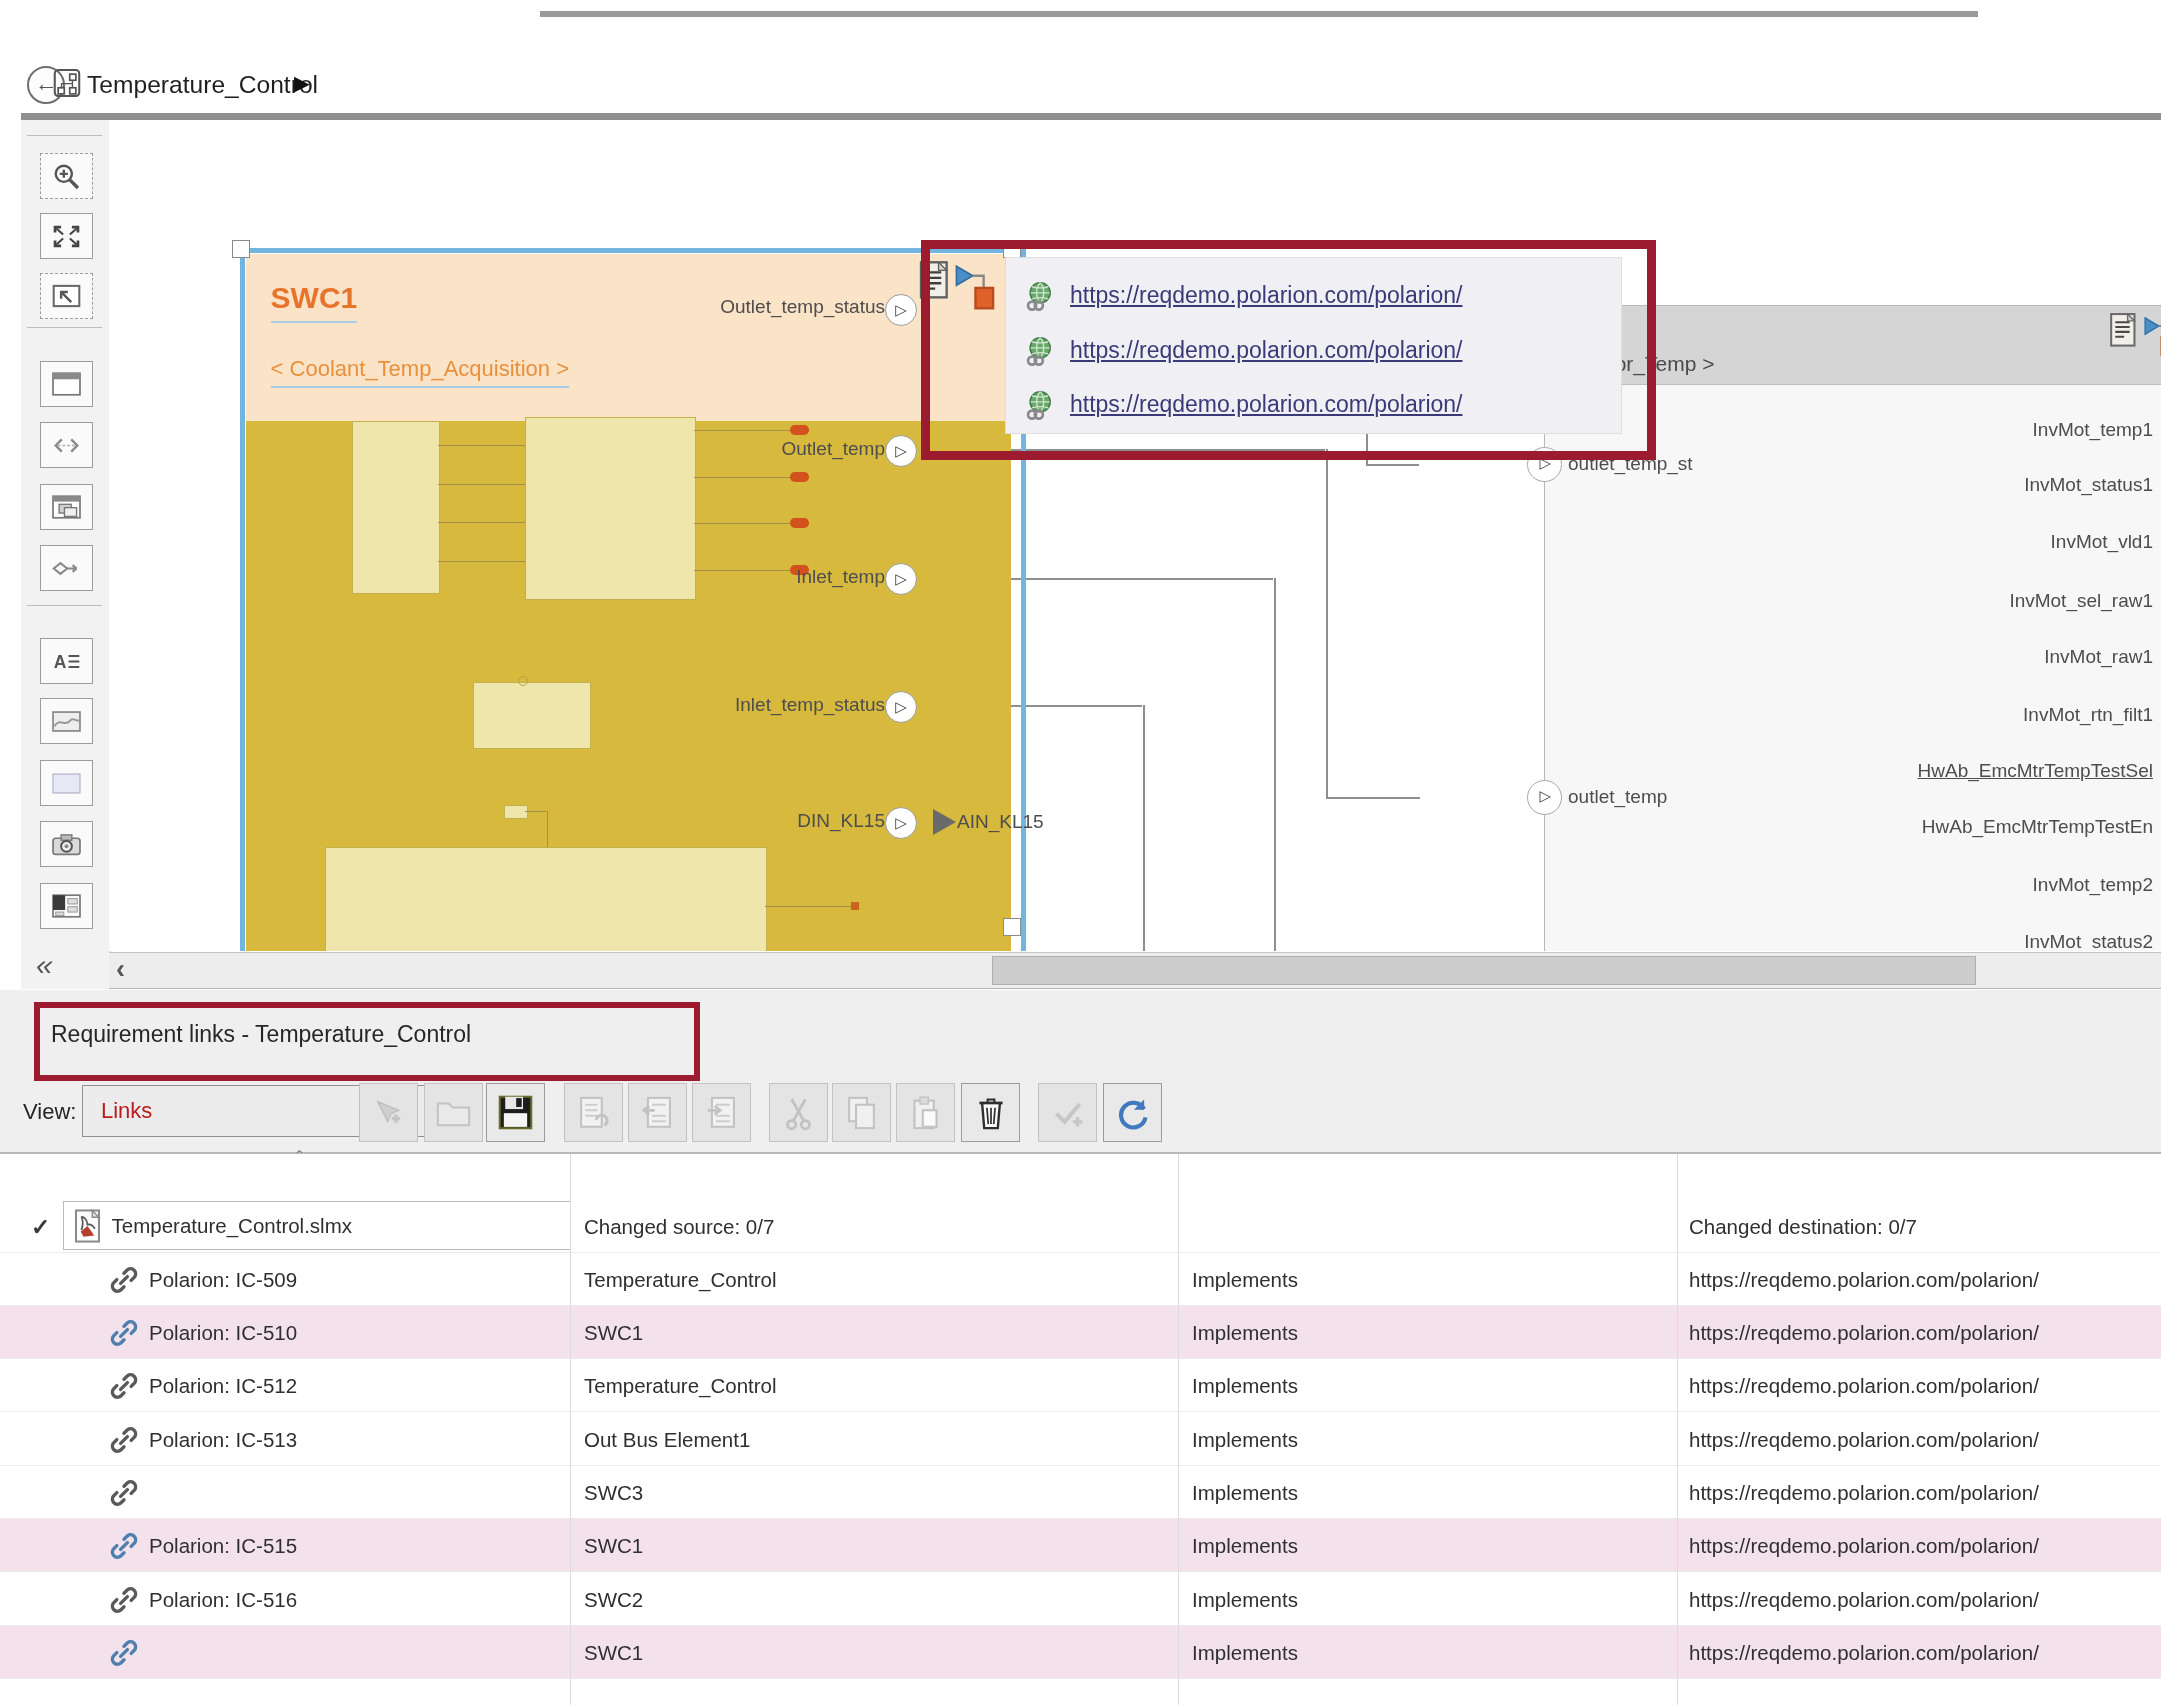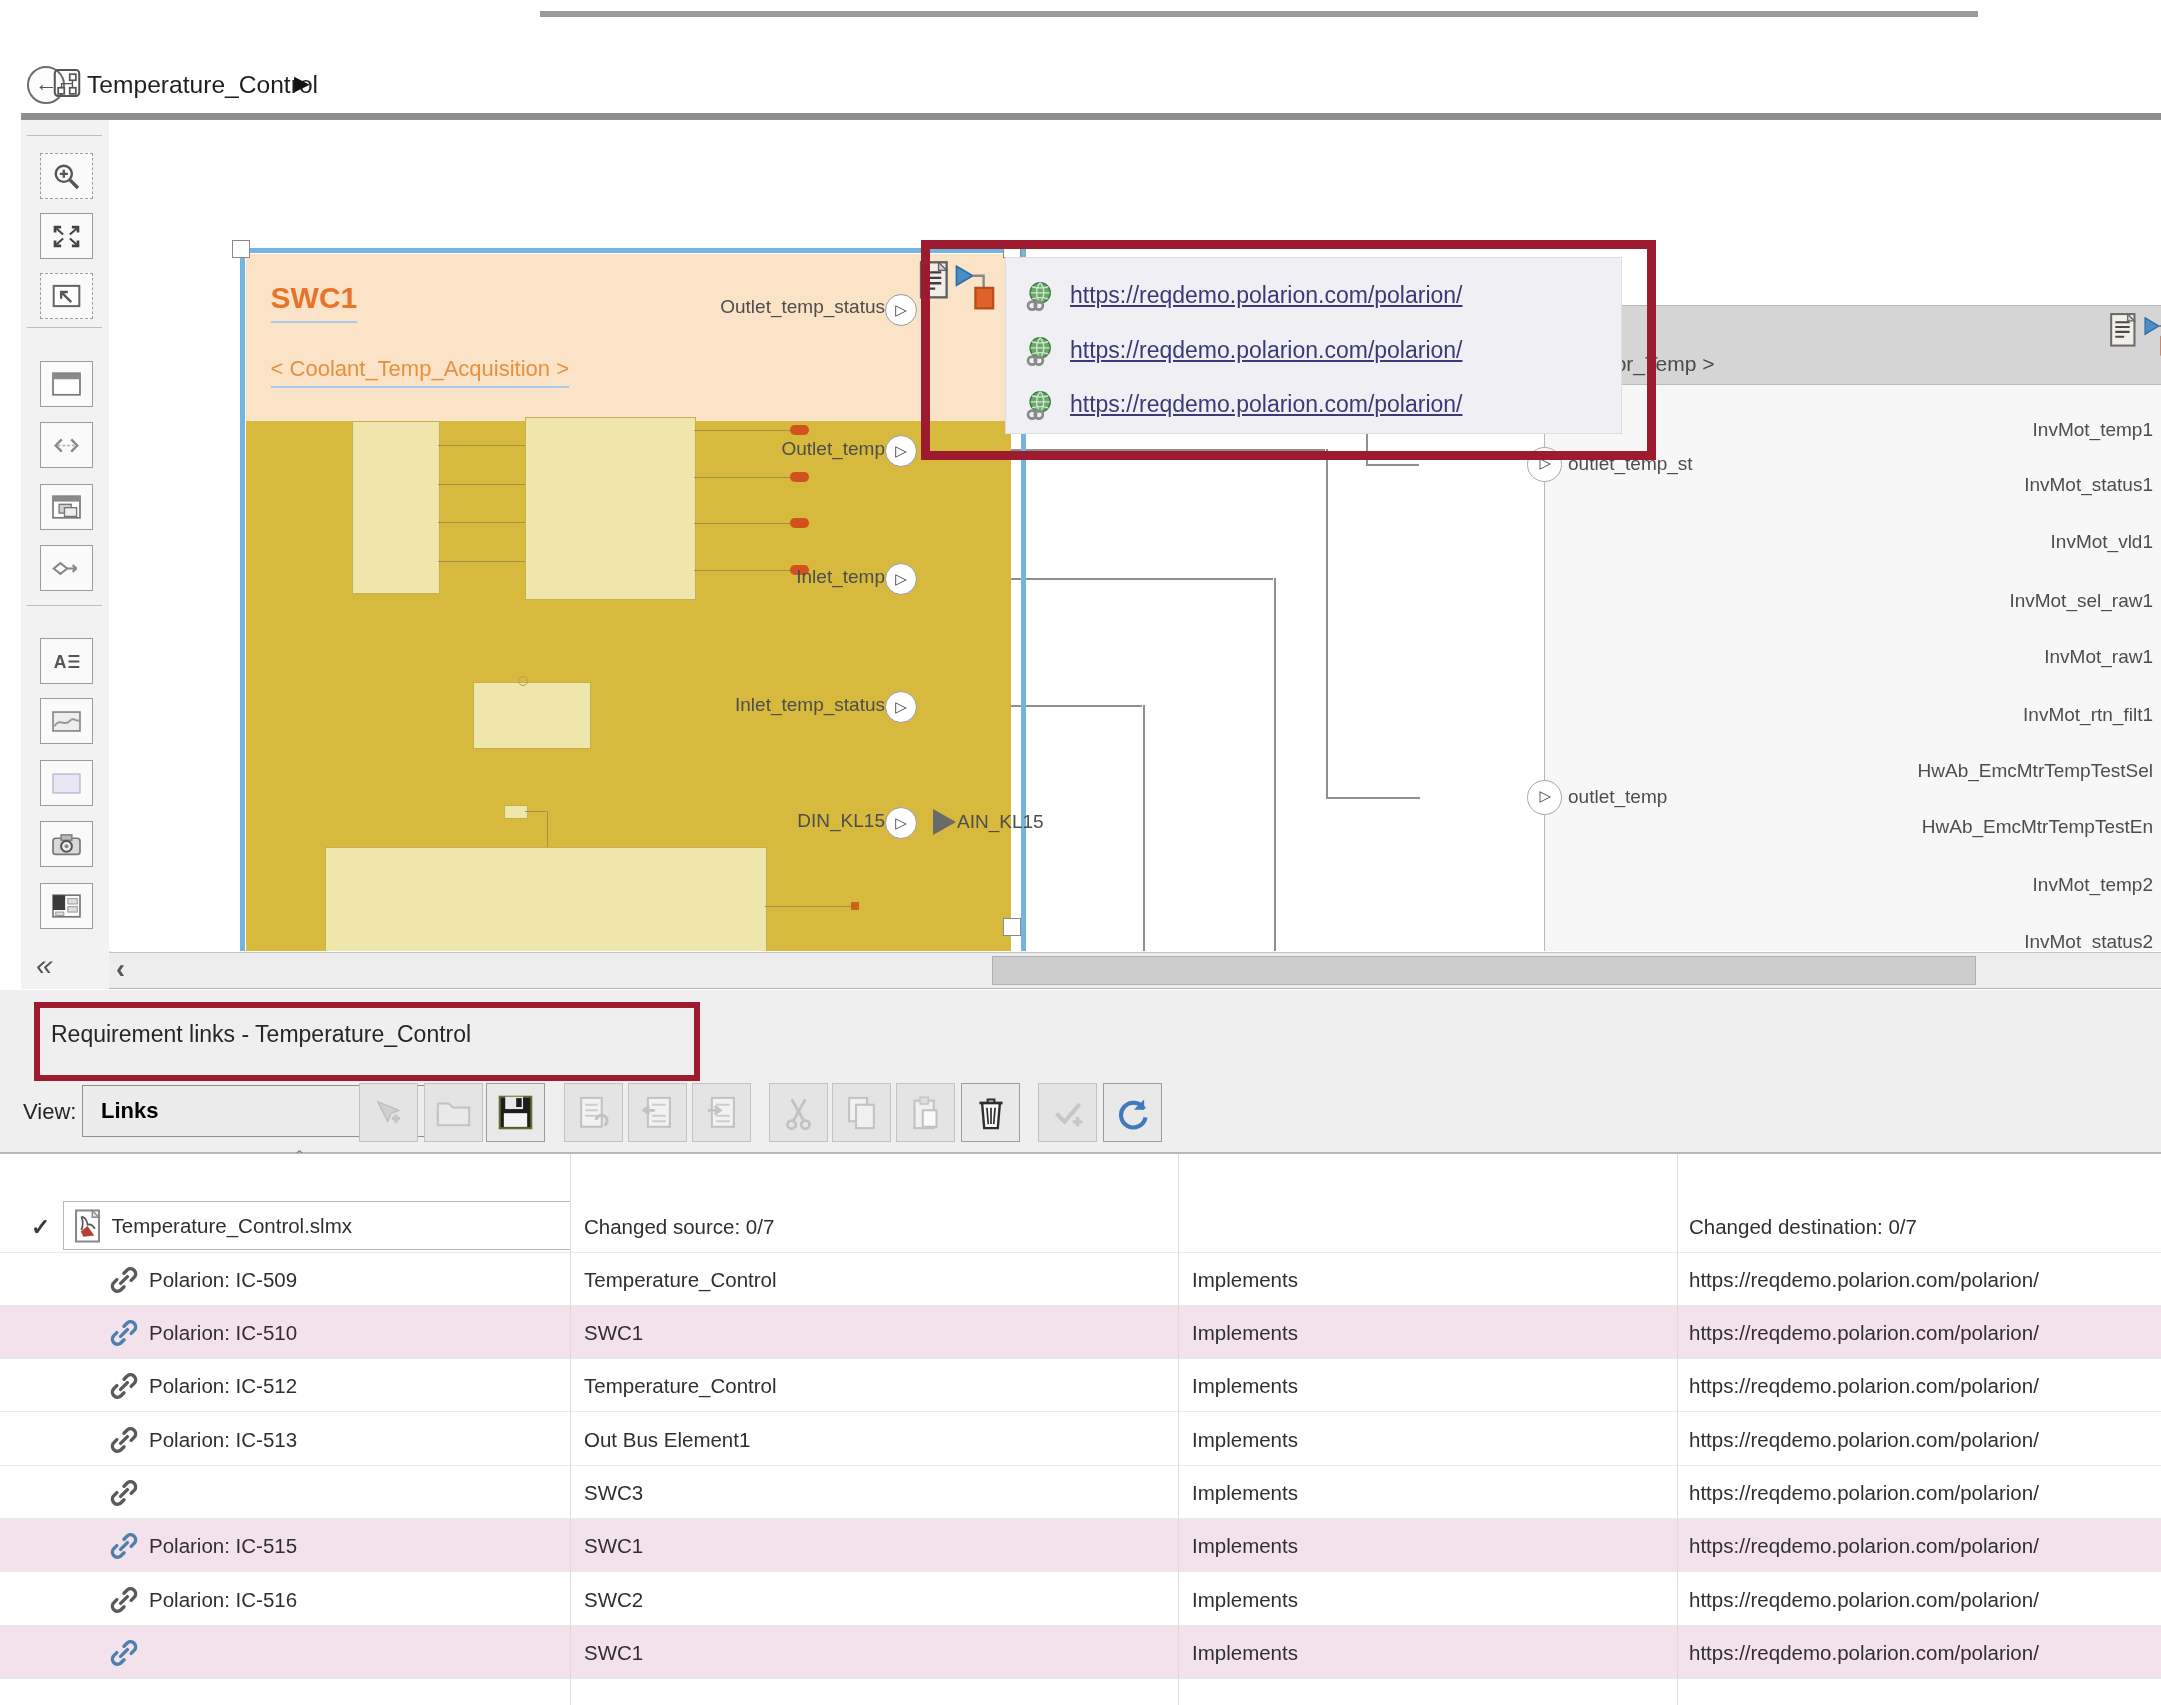--- a/index.html
+++ b/index.html
@@ -58,21 +58,21 @@
   .maroon2{left:34px;top:1002px;width:654px;height:67px;border:6.8px solid #9c1b2e;}
   
   .cscroll{left:109px;top:952px;width:2052px;height:37px;background:#ededed;border-top:1.4px solid #c4c4c4;border-bottom:1.4px solid #b5b5b5;box-sizing:border-box;}
   .cthumb{left:992px;top:956px;width:984px;height:29px;background:#cdcdcd;border:1.4px solid #b0b0b0;box-sizing:border-box;}
   .chev{left:116px;top:954px;font-size:27px;font-weight:bold;color:#555;}
   
   .panel{left:0;top:990px;width:2161px;height:715px;background:#efefef;}
   .ptitle{left:51px;top:1021px;font-size:23px;color:#262626;}
   .viewlabel{left:23px;top:1099px;font-size:22px;color:#262626;}
   .dropdown{left:82px;top:1085px;width:355px;height:52px;background:#ececec;border:1.4px solid #8f8f8f;box-sizing:border-box;
-            font-size:22px;color:#000000;line-height:49px;padding-left:18px;font-weight:bold;}
+            font-size:22px;color:#b91c1c;line-height:49px;padding-left:18px;}
   .dd-arrow{left:400px;top:1103px;width:0;height:0;border-left:9.6px solid transparent;border-right:9.6px solid transparent;border-top:12.3px solid #222;}
   .tbtn{position:absolute;top:1083px;width:59px;height:59px;background:#e4e4e4;border:1.4px solid #c2c2c2;box-sizing:border-box;
         display:flex;align-items:center;justify-content:center;}
   .tbtn.en{background:#e9e9e9;border-color:#9c9c9c;}
   
   .thead-rule{left:0;top:1152px;width:2161px;height:2px;background:#b9b9b9;}
   .tablebg{left:0;top:1154px;width:2161px;height:551px;background:#ffffff;}
   .colhead{position:absolute;top:1163px;font-size:20px;color:#9a9a9a;text-align:center;}
   .sortcaret{left:279px;top:1148px;width:41px;text-align:center;font-size:18px;color:#777;}
   .colline{position:absolute;top:1154px;width:1.4px;height:551px;background:#dcdcdc;}
@@ -250,21 +250,21 @@
     <div class="rportlabel" style="left: 184px; top: 340px;">InvMot_raw1</div>
 
   </div>
 
   <div>
     <div class="rportlabel" style="left: 184px; top: 398px;">InvMot_rtn_filt1</div>
 
   </div>
 
   <div>
-    <div class="rportlabel" style="left: 184px; top: 454px;">HwAb_EmcMtrTempTestSel</div>
+    <div class="rportlabel" style="left: 184px; top: 454px; text-decoration: underline;">HwAb_EmcMtrTempTestSel</div>
 
   </div>
 
   <div>
     <div class="rportlabel" style="left: 184px; top: 510px;">HwAb_EmcMtrTempTestEn</div>
 
   </div>
 
   <div>
     <div class="rportlabel" style="left: 184px; top: 568px;">InvMot_temp2</div>

